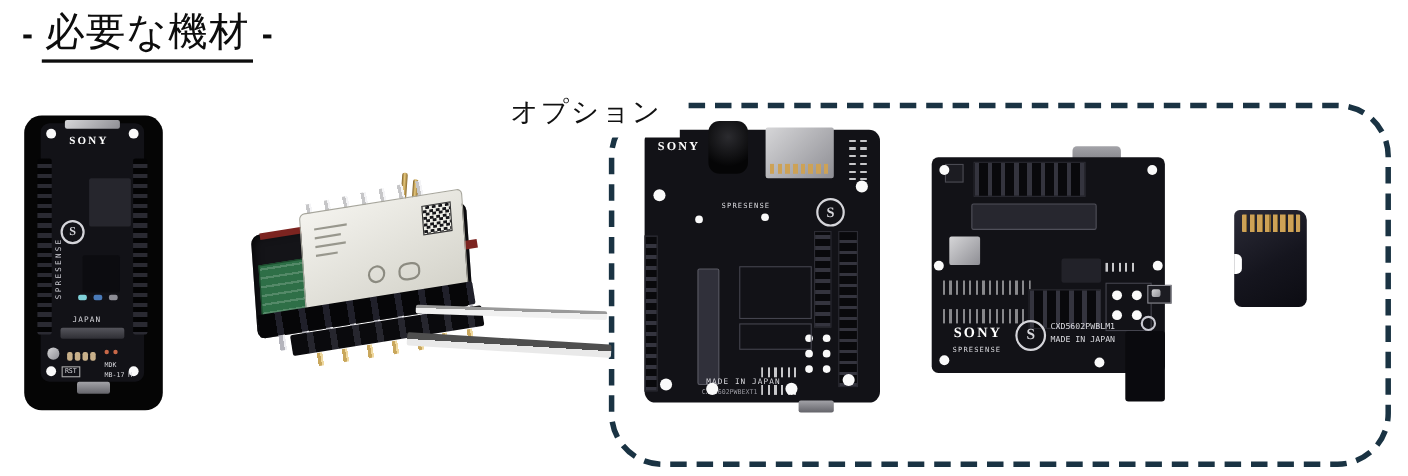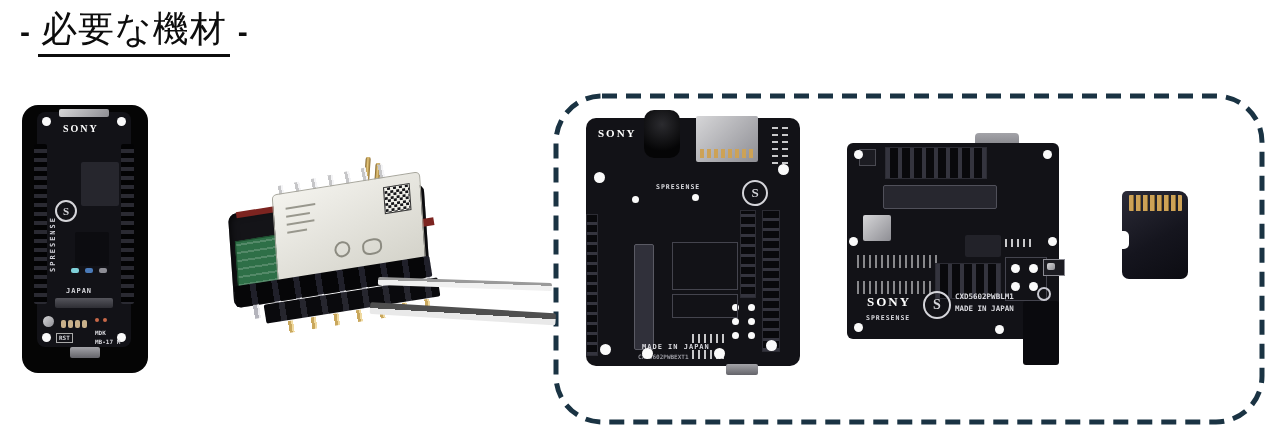--- a/index.html
+++ b/index.html
@@ -13,21 +13,21 @@
               padding:0 3px 3px 3px;letter-spacing:1px;}
   
   .opt-svg{position:absolute;left:548px;top:88px;z-index:1;}
   .opt-label{position:absolute;left:452px;top:80px;z-index:5;background:#ffffff;color:#111;
              font-size:25px;padding:5px 16px 7px 12px;letter-spacing:2px;}
   
   .ph{position:absolute;border-radius:16px;}
   .board{position:absolute;background:#121217;border-radius:8px;}
   .hole{position:absolute;background:#fafafa;border-radius:50%;}
   .silk{position:absolute;color:#d9d9de;font-family:"DejaVu Sans Mono",monospace;
-        white-space:nowrap;line-height:1;font-weight:bold;}
+        white-space:nowrap;line-height:1;}
   .sony{position:absolute;color:#fff;font-family:"Liberation Serif",serif;font-weight:bold;
         letter-spacing:2px;line-height:1;white-space:nowrap;}
   .slogo{position:absolute;border:2px solid #d5d5da;border-radius:50%;display:flex;align-items:center;
          justify-content:center;color:#d5d5da;font-weight:bold;font-family:"Liberation Serif",serif;}
   .pinstrip-v{position:absolute;width:13px;background:repeating-linear-gradient(180deg,#030304 0 5px,#2a2a32 5px 9px);border-radius:2px;}
   .header-blk{position:absolute;background-color:#09090c;border:1px solid #2c2c34;
               background-image:repeating-linear-gradient(0deg,#34343e 0 3px,transparent 3px 10px);}
   .header-blk.h{background-image:repeating-linear-gradient(90deg,#34343e 0 4px,transparent 4px 12px);}
   .ticks{position:absolute;background-image:repeating-linear-gradient(90deg,#e8e8ea 0 2px,transparent 2px 6px);opacity:.85;}
   .ticks-v{position:absolute;background-image:repeating-linear-gradient(0deg,#e8e8ea 0 2px,transparent 2px 7px);opacity:.85;}
@@ -81,20 +81,21 @@
 
   <div class="title-wrap">
     <span class="title-dash">-</span>
     <span class="title-text">必要な機材</span>
     <span class="title-dash">-</span>
   </div>
 
   <svg class="opt-svg" width="722" height="342">
     <rect x="8" y="8" width="706" height="326" rx="46" fill="none" style="stroke:var(--box-border)" stroke-width="5" stroke-dasharray="15 9"></rect>
   </svg>
+  <div class="opt-label">オプション</div>
 
   <div class="ph" style="left:22px;top:105px;width:126px;height:268px;background:#050505;z-index:2;">
     <div class="board" style="left:15px;top:7px;width:94px;height:235px;">
       <div class="silver" style="left:22px;top:-3px;width:50px;height:8px;"></div>
       <div class="hole" style="left:5px;top:5px;width:9px;height:9px;"></div>
       <div class="hole" style="left:80px;top:5px;width:9px;height:9px;"></div>
       <div class="hole" style="left:5px;top:221px;width:9px;height:9px;"></div>
       <div class="hole" style="left:80px;top:221px;width:9px;height:9px;"></div>
       <div class="sony" style="left:26px;top:12px;font-size:10px;">SONY</div>
       <div class="pinstrip-v" style="left:-3px;top:32px;height:160px;"></div>

